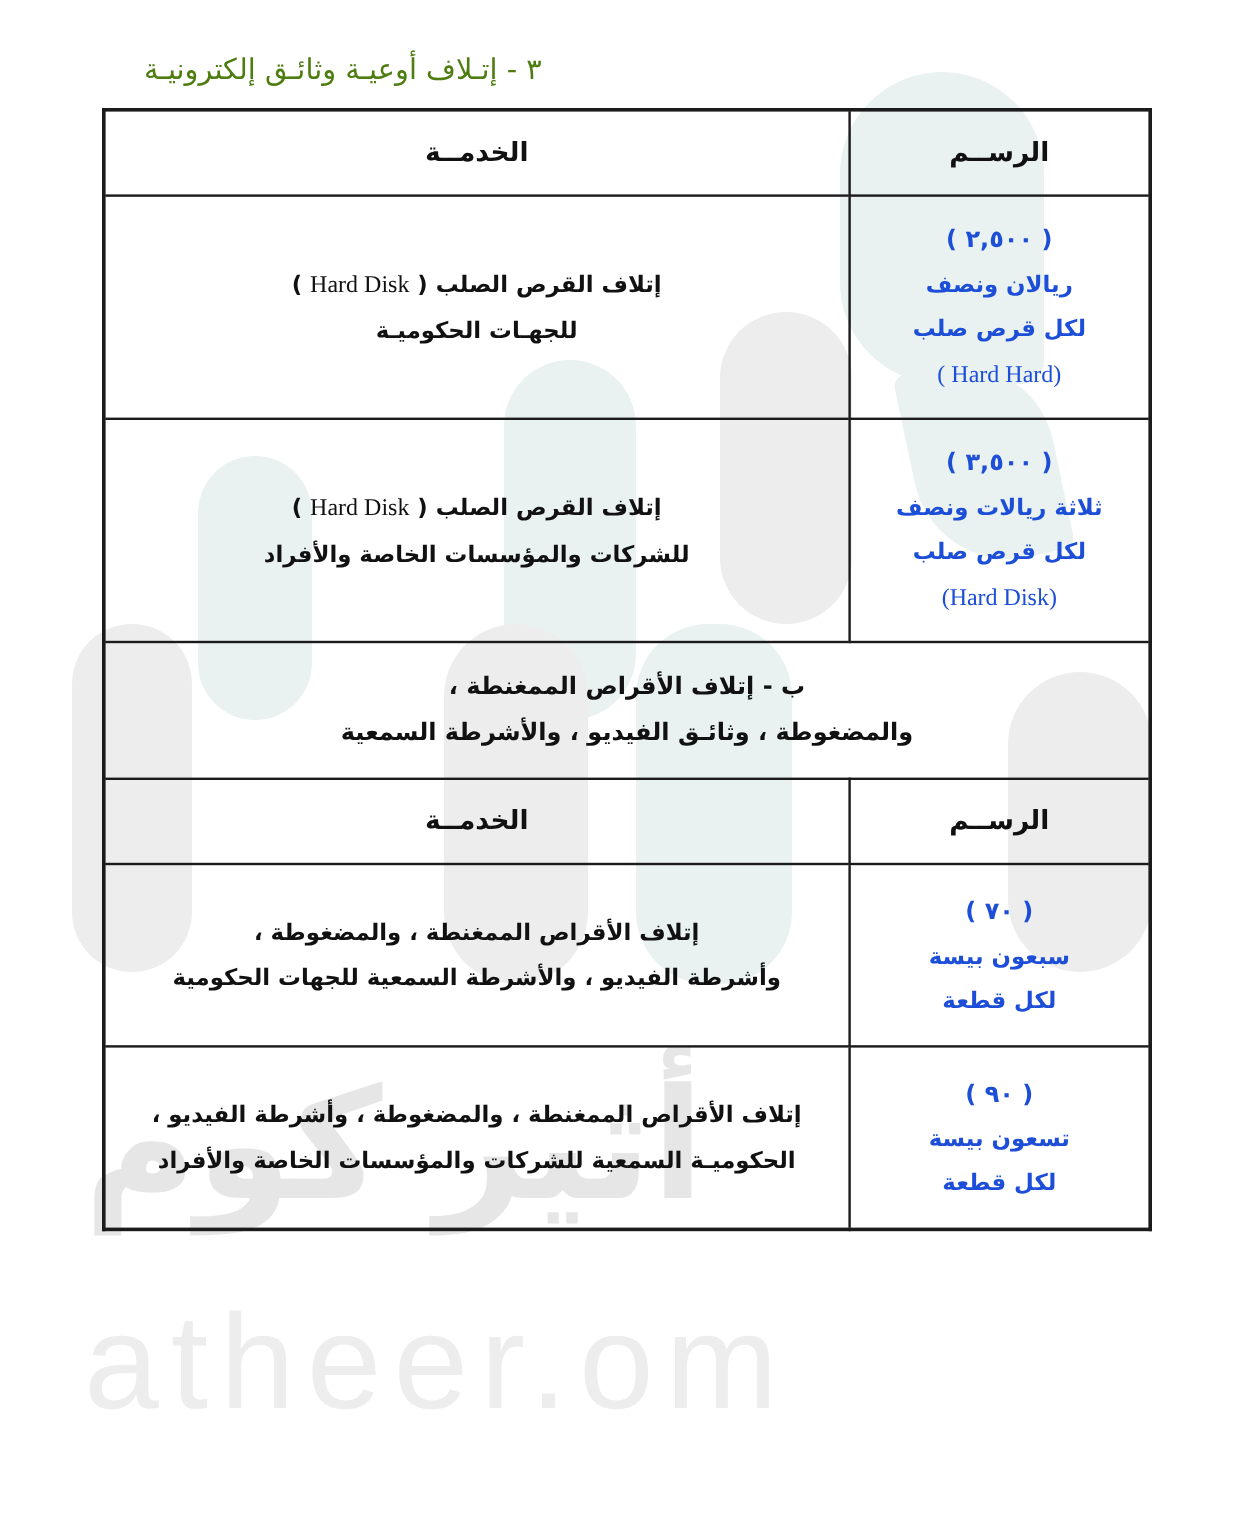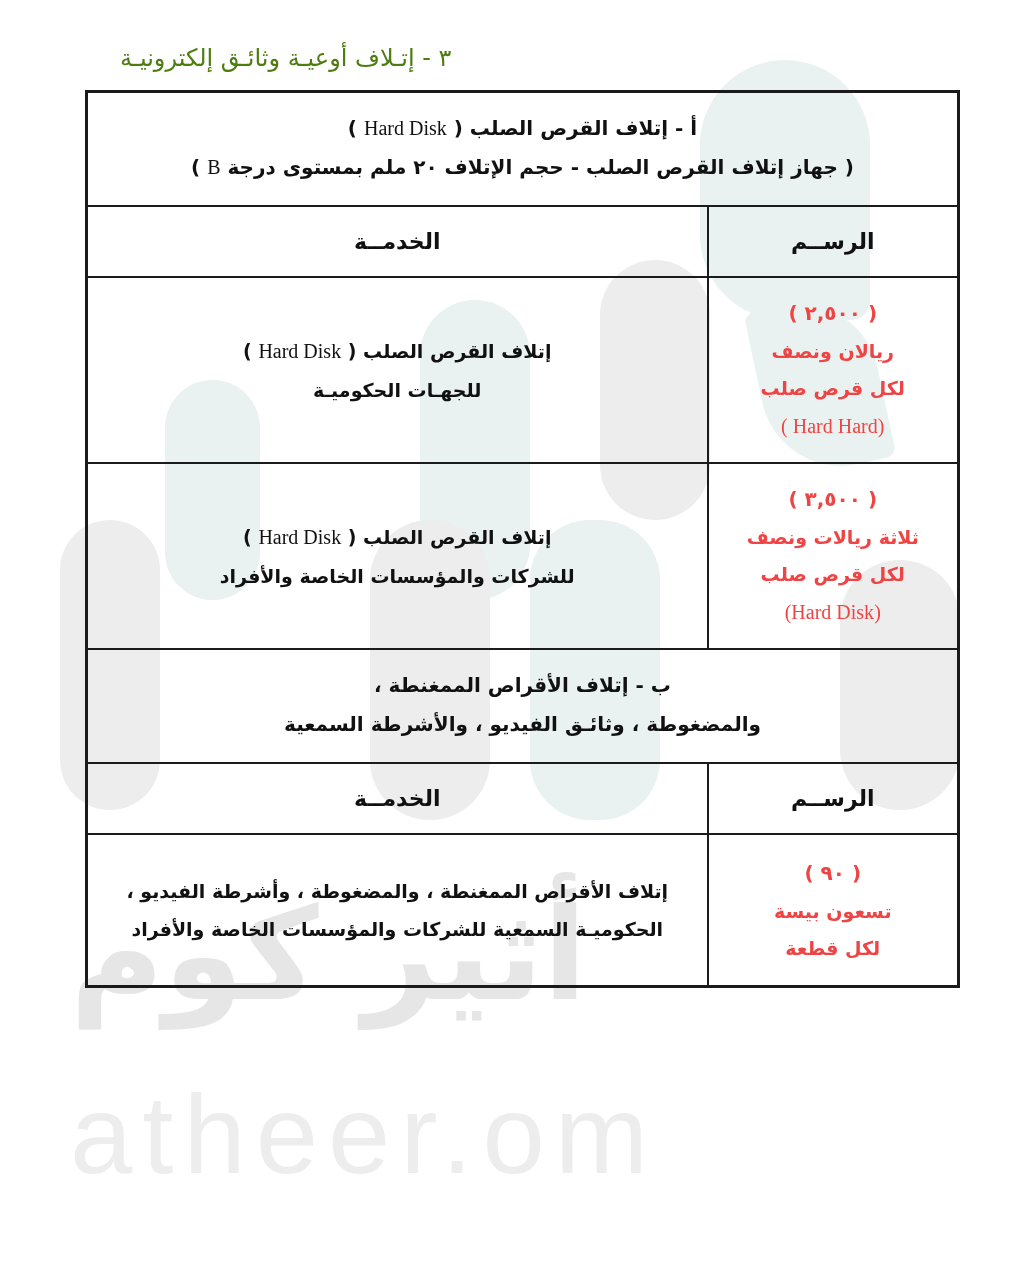--- a/index.html
+++ b/index.html
@@ -135,21 +135,21 @@
     font-size: 20px;
   }
 
   .cell-fee {
     text-align: center;
     font-family: "DejaVu Sans", sans-serif;
     font-weight: 700;
     font-size: 19px;
     line-height: 1.95;
     padding: 16px 10px !important;
-    color: #ef4444;
+    color: #1d4ed8;
   }
   .cell-fee .ln { display: block; }
   .cell-fee .amount {
     font-size: 20px;
     letter-spacing: 1px;
   }
   .cell-fee .lat {
     font-family: "Liberation Serif", serif;
     font-weight: 400;
     font-size: 20px;
@@ -181,26 +181,20 @@
     <span class="hd-inner">٣ - إتـلاف أوعيـة وثائـق إلكترونيـة</span>
   </div>
 
   <table id="fee-table">
     <colgroup>
       <col class="col-fee-w">
       <col class="col-srv-w">
     </colgroup>
     <tbody>
 
-      <tr>
-        <td class="sect-title" colspan="2">
-          <span class="ln"><span>أ - إتلاف القرص الصلب (</span> <span class="lat">Hard Disk</span> <span>)</span></span>
-          <span class="ln"><span>( جهاز إتلاف القرص الصلب - حجم الإتلاف ٢٠ ملم بمستوى درجة</span> <span class="lat">B</span> <span>)</span></span>
-        </td>
-      </tr>
 
       <tr>
         <td class="col-head">الرســم</td>
         <td class="col-head">الخدمــة</td>
       </tr>
 
       <tr>
         <td class="cell-fee">
           <span class="ln amount">( ٢,٥٠٠ )</span>
           <span class="ln">ريالان ونصف</span>
@@ -231,20 +225,31 @@
           <span class="ln">ب - إتلاف الأقراص الممغنطة ،</span>
           <span class="ln">والمضغوطة ، وثائـق الفيديو ، والأشرطة السمعية</span>
         </td>
       </tr>
 
       <tr>
         <td class="col-head">الرســم</td>
         <td class="col-head">الخدمــة</td>
       </tr>
 
+      <tr>
+        <td class="cell-fee">
+          <span class="ln amount">( ٧٠ )</span>
+          <span class="ln">سبعون بيسة</span>
+          <span class="ln">لكل قطعة</span>
+        </td>
+        <td class="cell-service">
+          <span class="ln">إتلاف الأقراص الممغنطة ، والمضغوطة ،</span>
+          <span class="ln">وأشرطة الفيديو ، والأشرطة السمعية للجهات الحكومية</span>
+        </td>
+      </tr>
 
       <tr>
         <td class="cell-fee">
           <span class="ln amount">( ٩٠ )</span>
           <span class="ln">تسعون  بيسة</span>
           <span class="ln">لكل قطعة</span>
         </td>
         <td class="cell-service">
           <span class="ln">إتلاف الأقراص الممغنطة ، والمضغوطة ، وأشرطة الفيديو ،</span>
           <span class="ln">الحكوميـة السمعية للشركات والمؤسسات الخاصة والأفراد</span>

